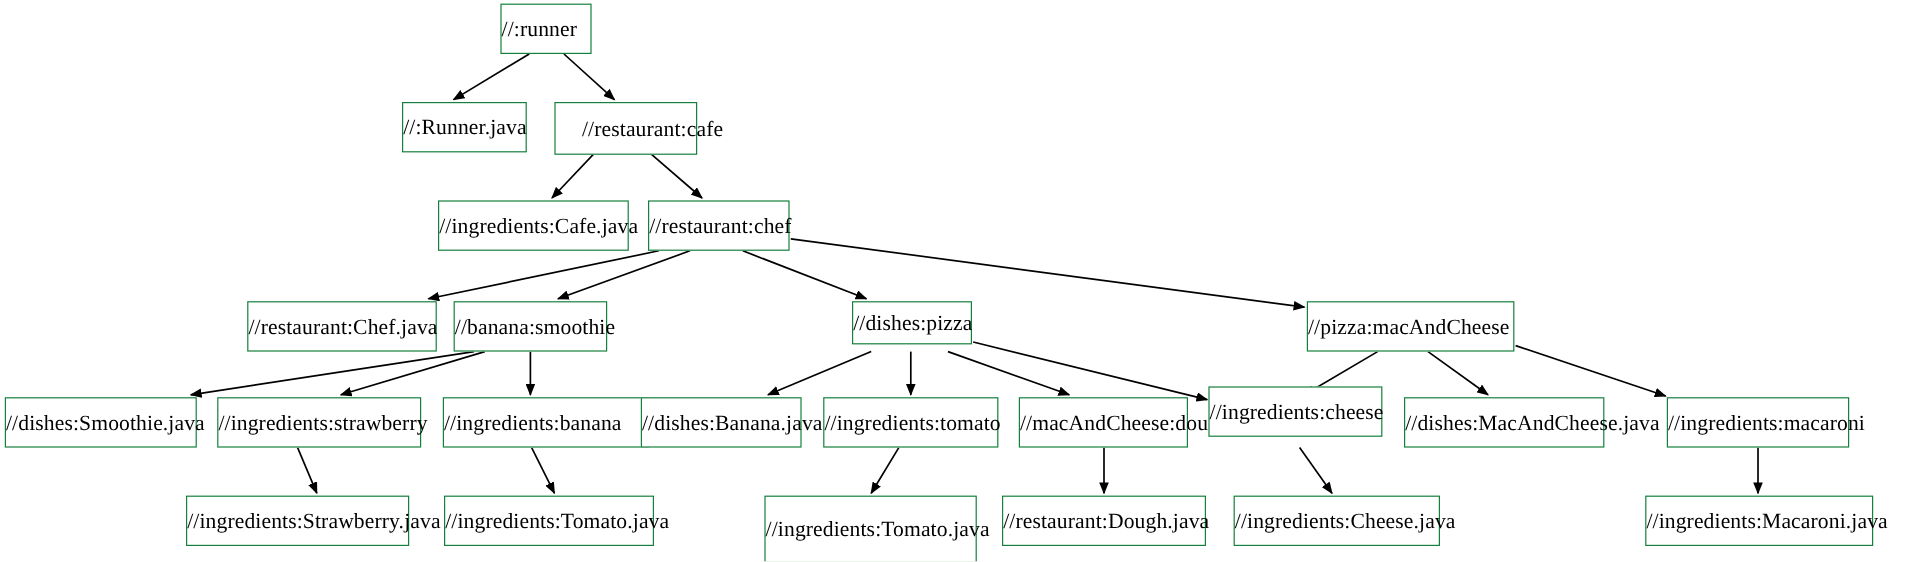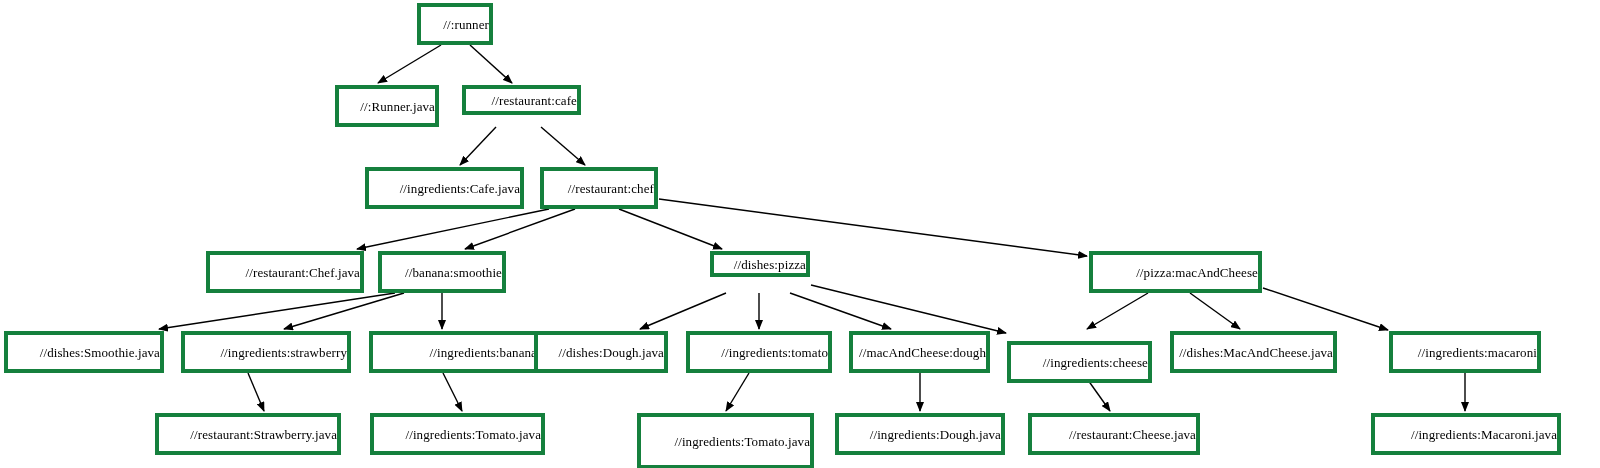--- a/index.html
+++ b/index.html
@@ -19,26 +19,26 @@
     position: absolute;
     left: 0;
     top: 0;
     width: 1600px;
     height: 468px;
     pointer-events: none;
   }
   .graph-node {
     position: absolute;
     box-sizing: border-box;
-    border: 4px solid #15803d;
+    border: 1px solid #15803d;
     background: #ffffff;
     display: flex;
     align-items: center;
-    justify-content: flex-end;
-    font-size: 13px;
+    justify-content: flex-start;
+    font-size: 18px;
     line-height: 1;
     color: #000000;
     white-space: nowrap;
     letter-spacing: 0.1px;
   }
   .graph-node span {
     display: block;
   }
 </style>
 </head>
@@ -78,80 +78,80 @@
         <line x1="1465" y1="373" x2="1465" y2="411" stroke="#000000" stroke-width="1.4" marker-end="url(#arrowhead)"></line>
       </g>
   </svg>
   <div id="nodes-group">
       <div class="graph-node" style="left: 417px; top: 3px; width: 76px; height: 42px;">
         <span>//:runner</span>
       </div>
       <div class="graph-node" style="left: 335px; top: 85px; width: 104px; height: 42px;">
         <span>//:Runner.java</span>
       </div>
-      <div class="graph-node" style="left: 462px; top: 85px; width: 119px; height: 30px;">
+      <div class="graph-node" style="left: 462px; top: 85px; width: 119px; height: 44px; padding-left: 22px;">
         <span>//restaurant:cafe</span>
       </div>
       <div class="graph-node" style="left: 365px; top: 167px; width: 159px; height: 42px;">
         <span>//ingredients:Cafe.java</span>
       </div>
       <div class="graph-node" style="left: 540px; top: 167px; width: 118px; height: 42px;">
         <span>//restaurant:chef</span>
       </div>
       <div class="graph-node" style="left: 206px; top: 251px; width: 158px; height: 42px;">
         <span>//restaurant:Chef.java</span>
       </div>
       <div class="graph-node" style="left: 378px; top: 251px; width: 128px; height: 42px;">
         <span>//banana:smoothie</span>
       </div>
-      <div class="graph-node" style="left: 710px; top: 251px; width: 100px; height: 26px;">
+      <div class="graph-node" style="left: 710px; top: 251px; width: 100px; height: 36px;">
         <span>//dishes:pizza</span>
       </div>
       <div class="graph-node" style="left: 1089px; top: 251px; width: 173px; height: 42px;">
         <span>//pizza:macAndCheese</span>
       </div>
       <div class="graph-node" style="left: 4px; top: 331px; width: 160px; height: 42px;">
         <span>//dishes:Smoothie.java</span>
       </div>
       <div class="graph-node" style="left: 181px; top: 331px; width: 170px; height: 42px;">
         <span>//ingredients:strawberry</span>
       </div>
       <div class="graph-node" style="left: 369px; top: 331px; width: 172px; height: 42px;">
         <span>//ingredients:banana</span>
       </div>
       <div class="graph-node" style="left: 534px; top: 331px; width: 134px; height: 42px;">
-        <span>//dishes:Dough.java</span>
+        <span>//dishes:Banana.java</span>
       </div>
       <div class="graph-node" style="left: 686px; top: 331px; width: 146px; height: 42px;">
         <span>//ingredients:tomato</span>
       </div>
       <div class="graph-node" style="left: 849px; top: 331px; width: 141px; height: 42px;">
         <span>//macAndCheese:dough</span>
       </div>
-      <div class="graph-node" style="left: 1007px; top: 341px; width: 145px; height: 42px;">
+      <div class="graph-node" style="left: 1007px; top: 322px; width: 145px; height: 42px;">
         <span>//ingredients:cheese</span>
       </div>
       <div class="graph-node" style="left: 1170px; top: 331px; width: 167px; height: 42px;">
         <span>//dishes:MacAndCheese.java</span>
       </div>
       <div class="graph-node" style="left: 1389px; top: 331px; width: 152px; height: 42px;">
         <span>//ingredients:macaroni</span>
       </div>
       <div class="graph-node" style="left: 155px; top: 413px; width: 186px; height: 42px;">
-        <span>//restaurant:Strawberry.java</span>
+        <span>//ingredients:Strawberry.java</span>
       </div>
       <div class="graph-node" style="left: 370px; top: 413px; width: 175px; height: 42px;">
         <span>//ingredients:Tomato.java</span>
       </div>
       <div class="graph-node" style="left: 637px; top: 413px; width: 177px; height: 56px;">
         <span>//ingredients:Tomato.java</span>
       </div>
       <div class="graph-node" style="left: 835px; top: 413px; width: 170px; height: 42px;">
-        <span>//ingredients:Dough.java</span>
+        <span>//restaurant:Dough.java</span>
       </div>
       <div class="graph-node" style="left: 1028px; top: 413px; width: 172px; height: 42px;">
-        <span>//restaurant:Cheese.java</span>
+        <span>//ingredients:Cheese.java</span>
       </div>
       <div class="graph-node" style="left: 1371px; top: 413px; width: 190px; height: 42px;">
         <span>//ingredients:Macaroni.java</span>
       </div>
     </div>
 </div>
 
 </body></html>

